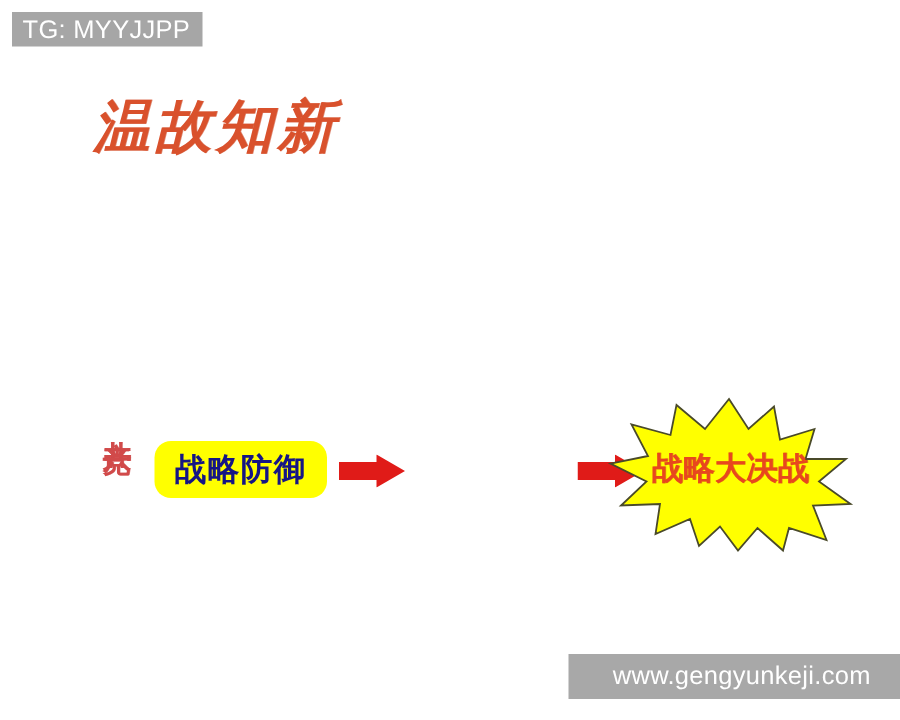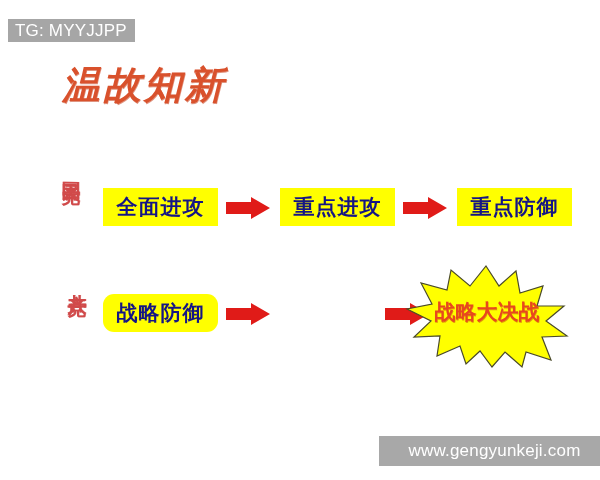--- a/index.html
+++ b/index.html
@@ -13,21 +13,21 @@
     position: relative;
     overflow: hidden;
     font-family: "Liberation Sans", sans-serif;
     background: #ffffff;
   }
 
   
   .tg-badge {
     position: absolute;
     left: 8px;
-    top: 19px;
+    top: 8px;
     background: #a6a6a6;
     color: #ffffff;
     font-size: 17px;
     line-height: 23px;
     height: 23px;
     padding: 0 8px 0 7px;
     letter-spacing: 0.2px;
     white-space: nowrap;
     font-family: "Liberation Sans", sans-serif;
   }
@@ -160,42 +160,20 @@
 </style>
 </head>
 <body>
 
 <div class="tg-badge">TG: MYYJJPP</div>
 
 <div class="title">温故知新</div>
 
 <div class="diagram">
 
-  <div class="row row-kmt">
-
-    <div class="party-label kmt">国民党</div>
-
-    <div class="stage" style="left:103px; width:115px;">全面进攻</div>
-
-    <div class="arrow" style="left:226px;">
-      <svg viewBox="0 0 44 22" xmlns="http://www.w3.org/2000/svg">
-        <polygon points="0,5 25,5 25,0 44,11 25,22 25,17 0,17" fill="#e01b18"></polygon>
-      </svg>
-    </div>
-
-    <div class="stage" style="left:280px; width:115px;">重点进攻</div>
-
-    <div class="arrow" style="left:403px;">
-      <svg viewBox="0 0 44 22" xmlns="http://www.w3.org/2000/svg">
-        <polygon points="0,5 25,5 25,0 44,11 25,22 25,17 0,17" fill="#e01b18"></polygon>
-      </svg>
-    </div>
-
-    <div class="stage" style="left:457px; width:115px;">重点防御</div>
-  </div>
 
   <div class="row row-cpc">
 
     <div class="party-label cpc">共产党</div>
 
     <div class="stage" style="left:103px; width:115px;border-radius:11px;">战略防御</div>
 
     <div class="arrow" style="left:226px;">
       <svg viewBox="0 0 44 22" xmlns="http://www.w3.org/2000/svg">
         <polygon points="0,5 25,5 25,0 44,11 25,22 25,17 0,17" fill="#e01b18"></polygon>

